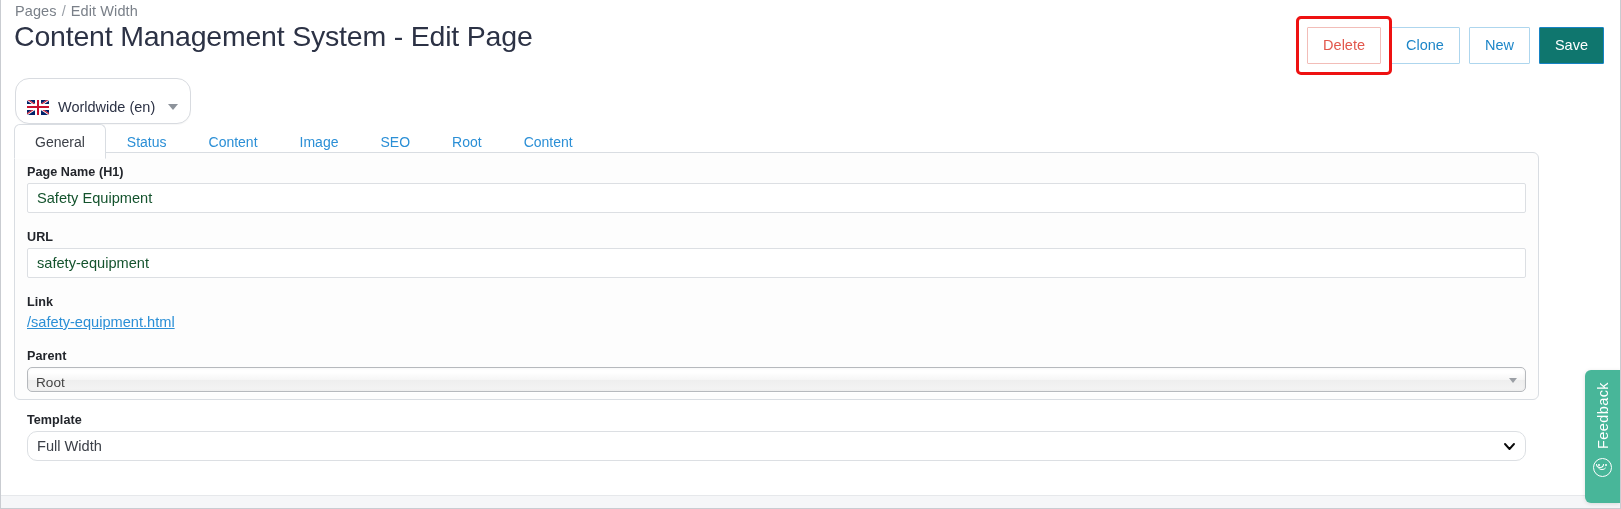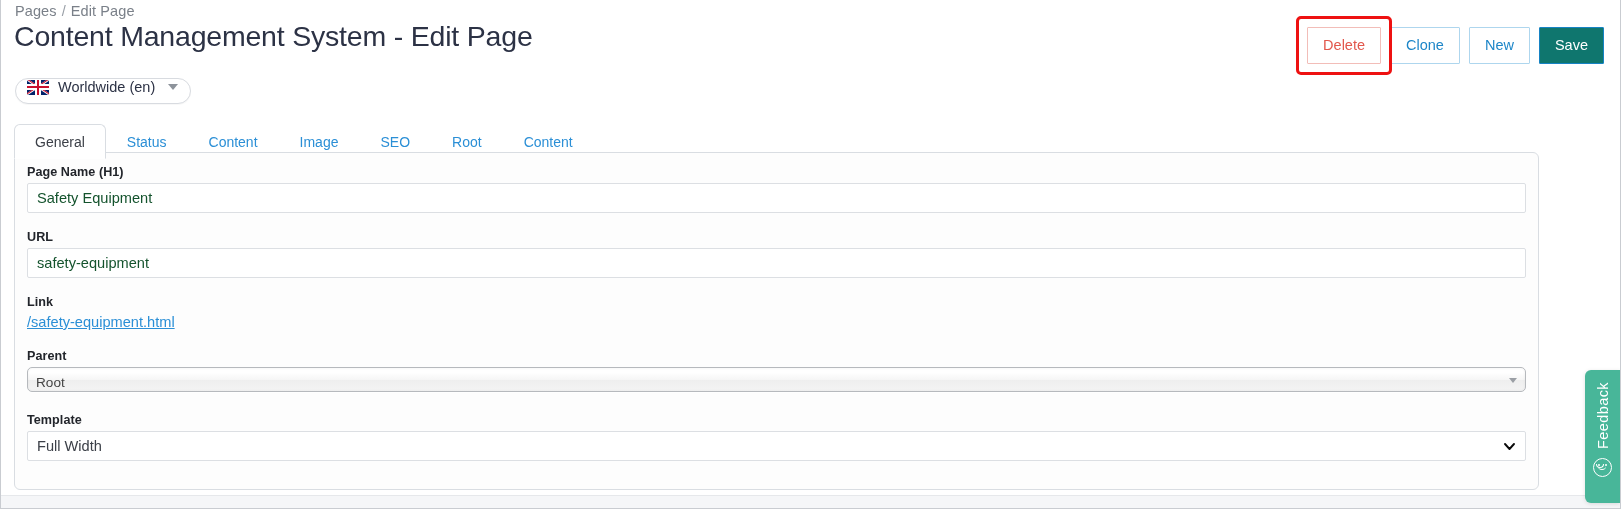--- a/index.html
+++ b/index.html
@@ -86,21 +86,21 @@
   .lang-select {
     position: absolute;
     left: 14px;
     top: 78px;
     display: flex;
     align-items: center;
     gap: 9px;
     background: #ffffff;
     border: 1px solid #d8dbe0;
     border-radius: 14px;
-    padding: 0 12px 8px 11px;
+    padding: 20px 12px 8px 11px;
     font-size: 14.5px;
     color: #2c3245;
     cursor: pointer;
     box-shadow: 0 1px 1px rgba(0,0,0,.03);
   }
   .flag {
     width: 22px; height: 15px;
     border-radius: 1px;
     position: relative;
     overflow: hidden;
@@ -151,21 +151,21 @@
     border-bottom-color: #ffffff;
     z-index: 3;
   }
 
   
   .panel {
     position: absolute;
     left: 13px;
     top: 152px;
     width: 1525px;
-    height: 338px;
+    height: 248px;
     background: #fdfdfd;
     border: 1px solid #d9dde2;
     border-radius: 0 6px 6px 6px;
     padding: 0;
   }
 
   .field { position: absolute; left: 12px; right: 12px; }
   .field-label {
     font-size: 12.6px;
     font-weight: bold;
@@ -218,21 +218,21 @@
     border-right: 4px solid transparent;
     border-top: 5px solid #9b9fa5;
   }
 
   
   .native-select {
     position: relative;
     width: 100%;
     height: 30px;
     border: 1px solid #dcdfe3;
-    border-radius: 2px;
+    border-radius: 10px;
     background: #ffffff;
     font-size: 14.6px;
     color: #3c4048;
     line-height: 28px;
     padding: 0 28px 0 9px;
     cursor: pointer;
     white-space: nowrap;
     overflow: hidden;
   }
   .chev {
@@ -317,21 +317,21 @@
     background: #f5f6f8;
     border-top: 1px solid #e6e8eb;
   }
 </style>
 </head>
 <body>
 
 <div class="viewport">
 
   <div class="breadcrumb">
-    <span class="crumb">Pages</span><span class="sep">/</span><span class="crumb">Edit Page</span>
+    <span class="crumb">Pages</span><span class="sep">/</span><span class="crumb">Edit Width</span>
   </div>
 
   <div class="page-title">Content Management System - Edit Page</div>
 
   <div class="btn-bar">
     <span class="delete-wrap">
       <button class="btn btn-delete">Delete</button>
       <span class="highlight-box"></span>
     </span>
     <button class="btn btn-outline">Clone</button>

